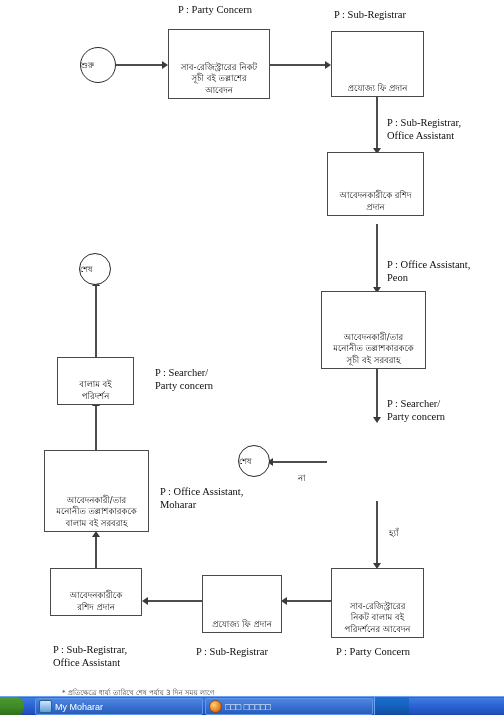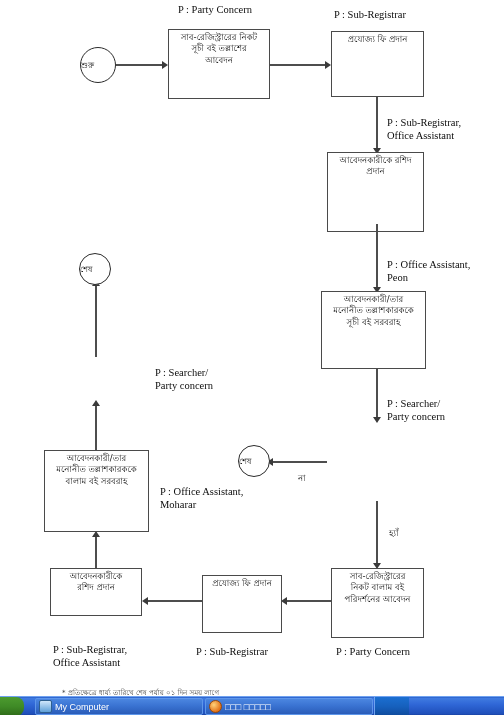--- a/index.html
+++ b/index.html
@@ -24,21 +24,21 @@
     height: 696px;
     background: #ffffff;
   }
 
   .node {
     position: absolute;
     box-sizing: border-box;
     border: 1px solid #4a4a4a;
     background: #ffffff;
     display: flex;
-    align-items: flex-start;
+    align-items: flex-end;
     justify-content: center;
     text-align: center;
     color: #111111;
     font-family: "DejaVu Sans", "Liberation Sans", sans-serif;
     font-size: 8.5px;
     line-height: 1.35;
     padding: 2px 3px;
     white-space: pre-line;
   }
 
@@ -231,21 +231,21 @@
     <div class="node" style="left:331px; top:31px; width:93px; height:66px;">
       <span>প্রযোজ্য ফি প্রদান</span>
     </div>
 
     <div class="line-v" style="left:376px; top:97px; height:54px;"></div>
     <div class="arrow down" style="left:373px; top:148px;"></div>
 
     <div class="role" style="left:387px; top:116px; width:118px; text-align:left;">P : Sub-Registrar,
 Office Assistant</div>
 
-    <div class="node" style="left:327px; top:152px; width:97px; height:80px;">
+    <div class="node" style="left:327px; top:152px; width:97px; height:64px;">
       <span>আবেদনকারীকে রশিদ
 প্রদান</span>
     </div>
 
     <div class="line-v" style="left:376px; top:224px; height:66px;"></div>
     <div class="arrow down" style="left:373px; top:287px;"></div>
 
     <div class="role" style="left:387px; top:258px; width:118px; text-align:left;">P : Office Assistant,
 Peon</div>
 
@@ -306,44 +306,48 @@
       <span>আবেদনকারী/তার
 মনোনীত তল্লাশকারককে
 বালাম বই সরবরাহ</span>
     </div>
     <div class="role" style="left:160px; top:485px; width:130px; text-align:left;">P : Office Assistant,
 Moharar</div>
 
     <div class="line-v" style="left:95px; top:404px; height:46px;"></div>
     <div class="arrow up" style="left:92px; top:400px;"></div>
 
+    <div class="node" style="left:57px; top:357px; width:77px; height:48px;">
+      <span>বালাম বই
+পরিদর্শন</span>
+    </div>
     <div class="role" style="left:155px; top:366px; width:120px; text-align:left;">P : Searcher/
 Party concern</div>
 
     <div class="line-v" style="left:95px; top:284px; height:73px;"></div>
     <div class="arrow up" style="left:92px; top:280px;"></div>
 
     <div class="terminal" style="left:79px; top:253px; width:32px; height:32px;">
       <span>শেষ</span>
     </div>
 
-    <div class="footnote">* প্রতিক্ষেত্রে  ধার্য্য তারিখে শেষ পর্যায় ০১ দিন সময় লাগে</div>
+    <div class="footnote">* প্রতিক্ষেত্রে  ধার্য্য তারিখে শেষ পর্যায় 3 দিন সময় লাগে</div>
 
   </div>
 
   <div id="taskbar">
     <div id="start-button">
       <span></span>
     </div>
 
     <div class="tb-spacer"></div>
 
     <div class="task-btn">
       <span class="tb-icon computer"></span>
-      <span class="tb-label">My Computer</span>
+      <span class="tb-label">My Moharar</span>
     </div>
 
     <div class="task-btn">
       <span class="tb-icon browser"></span>
       <span class="tb-label">□□□ □□□□□</span>
     </div>
 
 
     <div class="tray"></div>
   </div>

